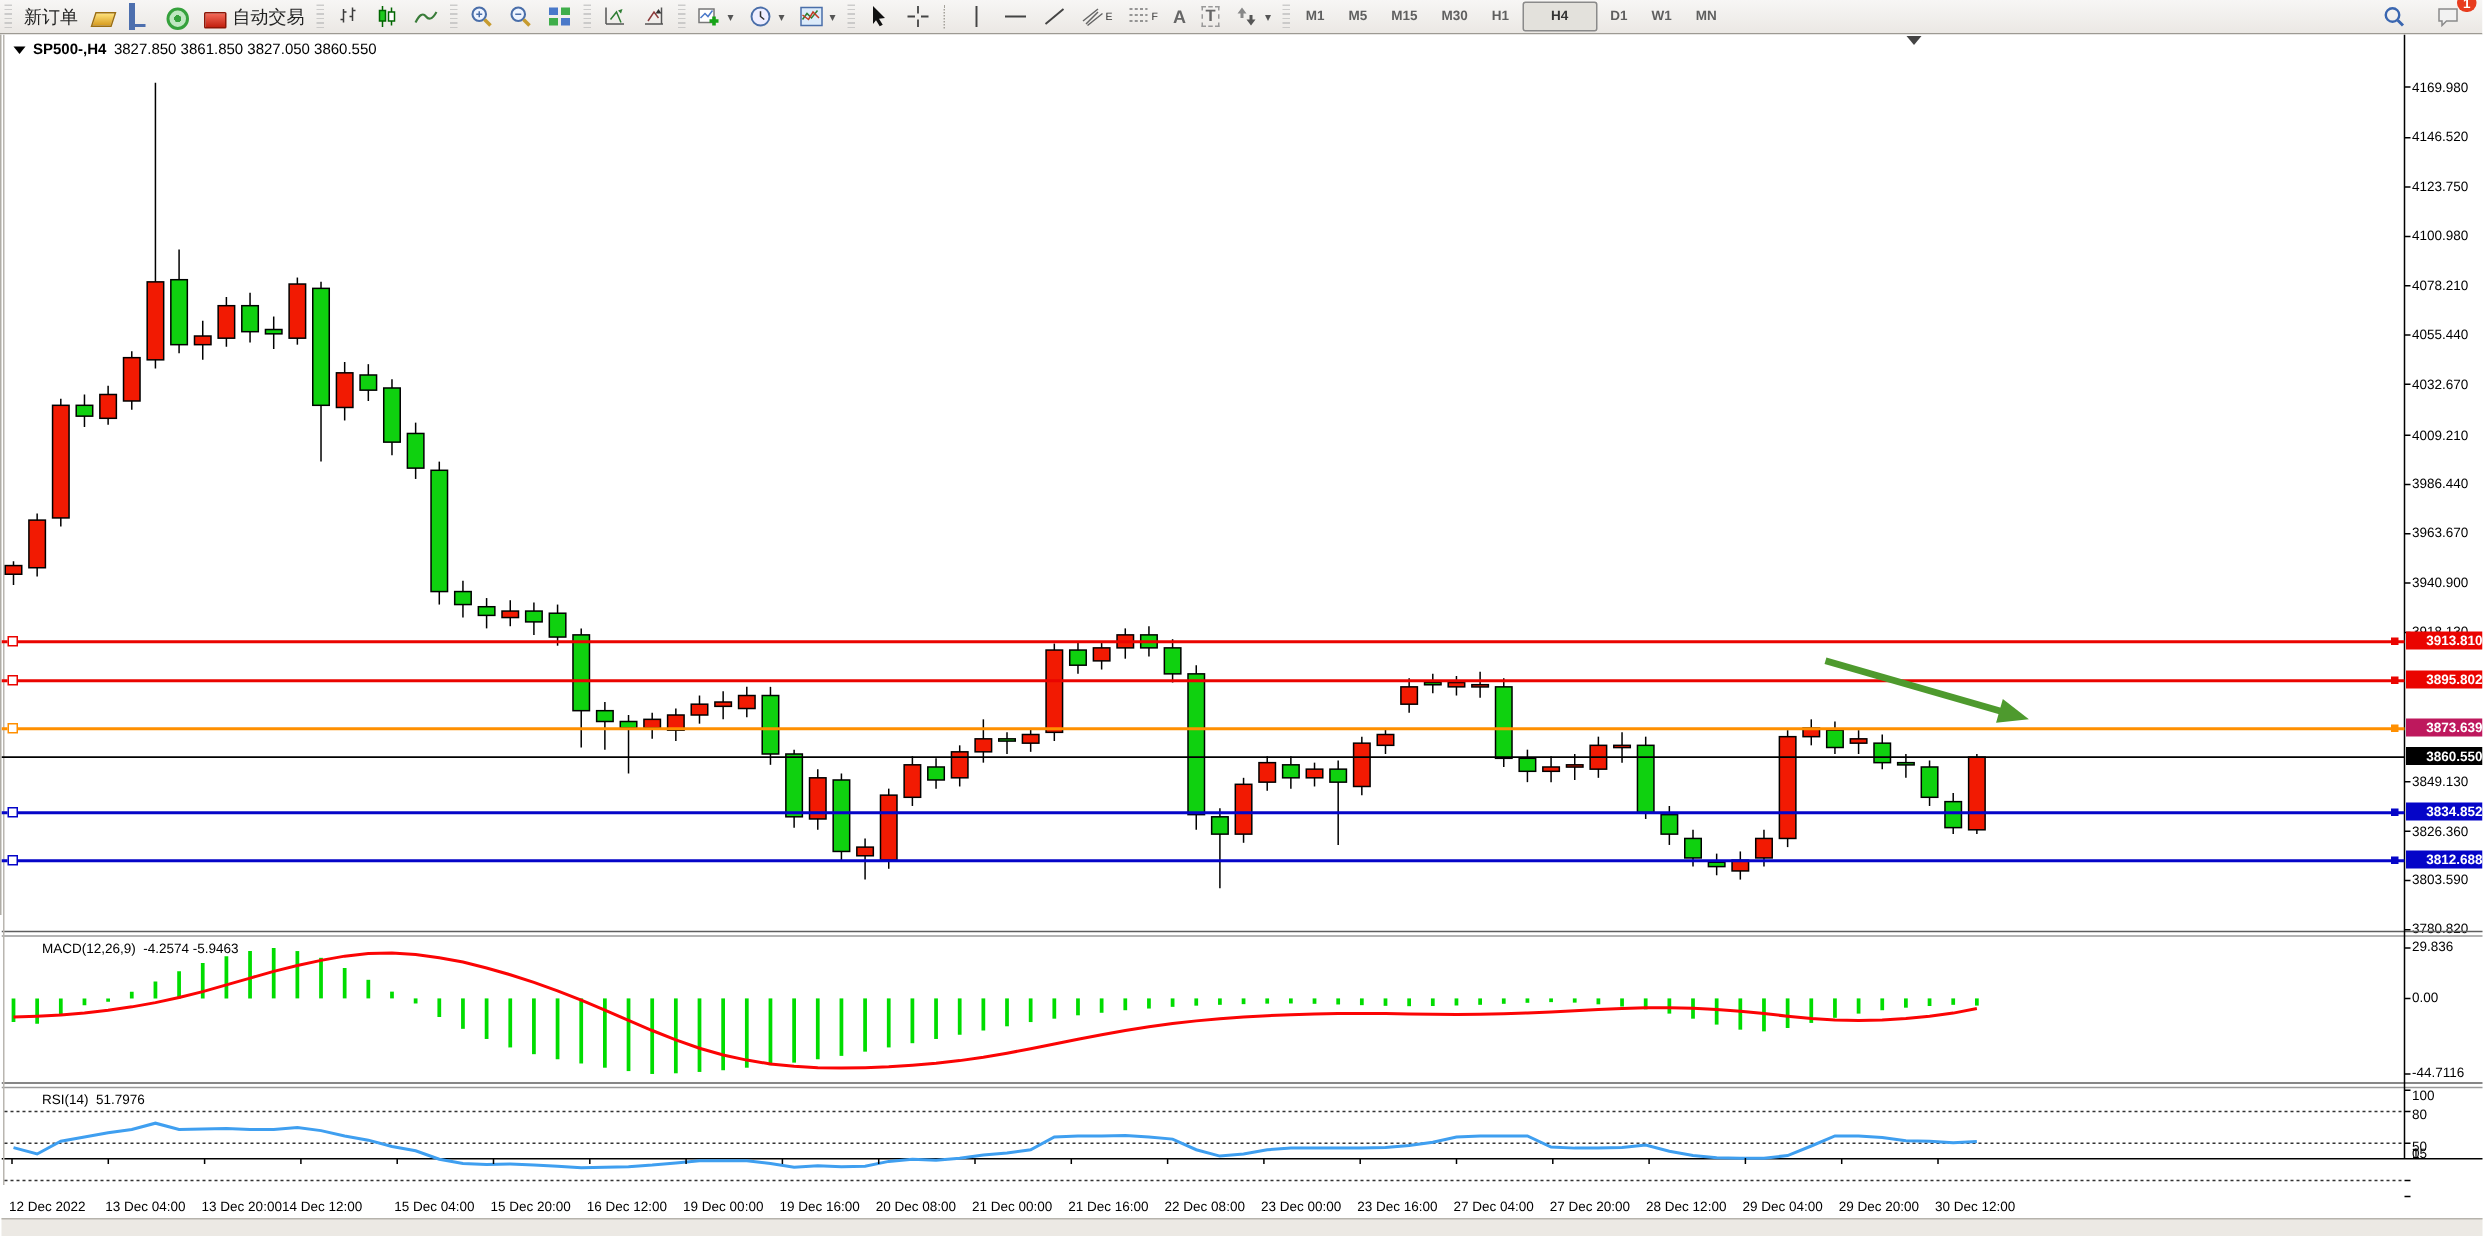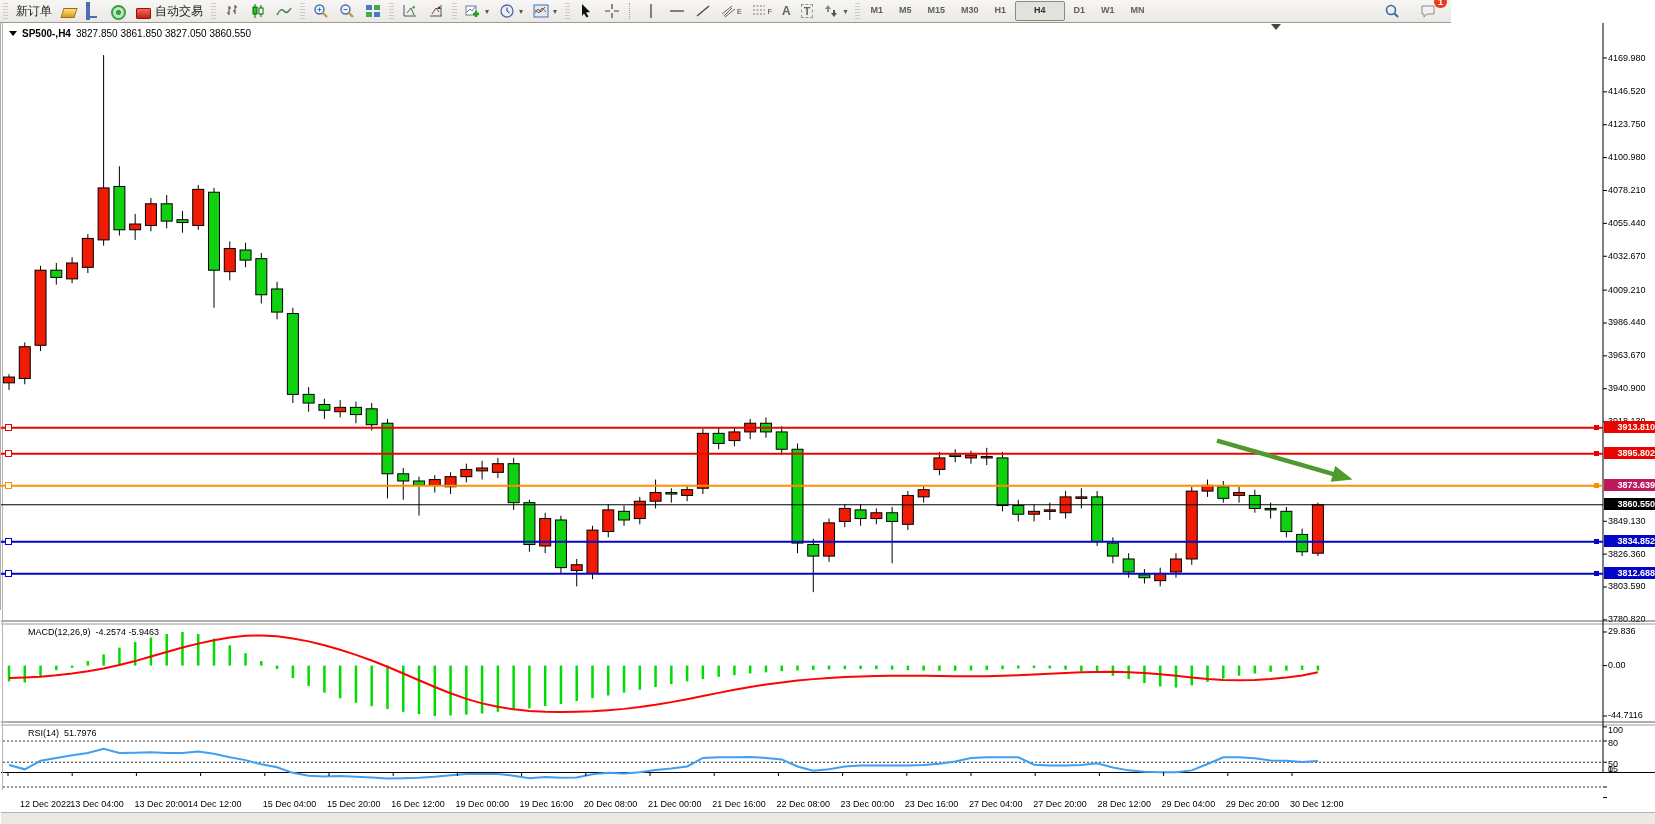--- a/index.html
+++ b/index.html
@@ -1,18 +1,18 @@
 <!DOCTYPE html>
 <html><head>
 <meta charset="utf-8">
 <style>
   html,body{margin:0;padding:0;background:#fff;overflow:hidden;}
   #app{position:relative;width:1655px;height:824px;font-family:"Liberation Sans",sans-serif;background:#fff;user-select:none;}
   
-  #toolbar{position:absolute;left:0;top:0;width:1451px;height:22px;background:linear-gradient(#f7f6f5,#ebe8e4);border-bottom:1px solid #9d9a93;display:flex;align-items:center;font-size:12px;color:#222;}
+  #toolbar{position:absolute;left:0;top:0;width:1655px;height:22px;background:linear-gradient(#f7f6f5,#ebe8e4);border-bottom:1px solid #9d9a93;display:flex;align-items:center;font-size:12px;color:#222;}
   .tbtn{display:flex;align-items:center;gap:4px;padding:1px 4px;height:18px;border:1px solid transparent;border-radius:2px;cursor:default;}
   .sep{width:4px;height:16px;border-left:1px dotted #a5a29b;margin:0 4px;}
   .grip{width:5px;height:16px;margin:0 3px;background:repeating-linear-gradient(#bbb 0 1px,transparent 1px 3px);opacity:.7;}
   .tficon{width:16px;height:16px;display:inline-block;}
   .tf{font-size:9px;font-weight:bold;color:#5f5f5f;padding:3px 7px;height:14px;line-height:13px;}
   .tf.active{background:#e3e1dc;border:1px solid #8a8a8a;border-radius:2px;padding:2px 18px;color:#333;}
   #tb-right{margin-left:auto;display:flex;align-items:center;margin-right:10px;gap:10px;}
   .badge{position:absolute;top:-5px;right:-7px;background:#e83c1e;color:#fff;border-radius:8px;font-size:9px;font-weight:bold;padding:1px 4px;}
   
   #chartwin{position:absolute;left:0;top:23px;width:1655px;height:587px;background:#fff;border-left:1px solid #b0ada6;box-sizing:border-box;}
@@ -590,21 +590,21 @@
         <div class="pricelabel" style="top:558.4938819999992px;">3803.590</div>
         <div class="pricelabel" style="top:591.3692079999992px;">3780.820</div>
         <div class="pricelabel" style="top:603.474828px;">29.836</div>
         <div class="pricelabel" style="top:637.1px;">0.00</div>
         <div class="pricelabel" style="top:687.4899732px;">-44.7116</div>
         <div class="pricelabel" style="top:702px;">100</div>
         <div class="pricelabel" style="top:715px;">80</div>
         <div class="pricelabel" style="top:736.231px;">50</div>
         <div class="pricelabel" style="top:741px;">15</div>
         <div class="pricelabel" style="top:741px;">0</div>
-        <div class="timelabel" style="left:19px;">12 Dec 2022</div>
+        <div class="timelabel" style="left:5px;">12 Dec 2022</div>
         <div class="timelabel" style="left:69.2px;">13 Dec 04:00</div>
         <div class="timelabel" style="left:133.4px;">13 Dec 20:00</div>
         <div class="timelabel" style="left:187px;">14 Dec 12:00</div>
         <div class="timelabel" style="left:261.8px;">15 Dec 04:00</div>
         <div class="timelabel" style="left:326px;">15 Dec 20:00</div>
         <div class="timelabel" style="left:390.20000000000005px;">16 Dec 12:00</div>
         <div class="timelabel" style="left:454.40000000000003px;">19 Dec 00:00</div>
         <div class="timelabel" style="left:518.6px;">19 Dec 16:00</div>
         <div class="timelabel" style="left:582.8000000000001px;">20 Dec 08:00</div>
         <div class="timelabel" style="left:647px;">21 Dec 00:00</div>

